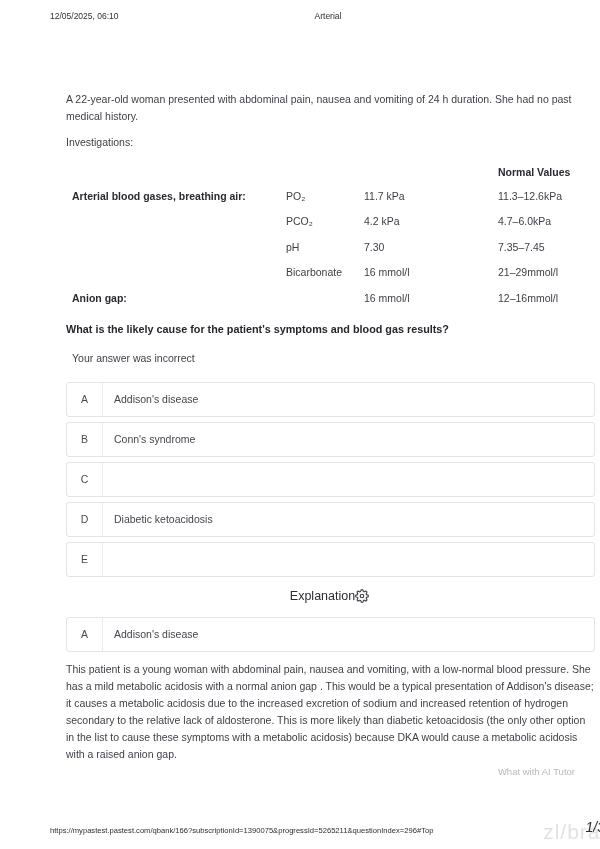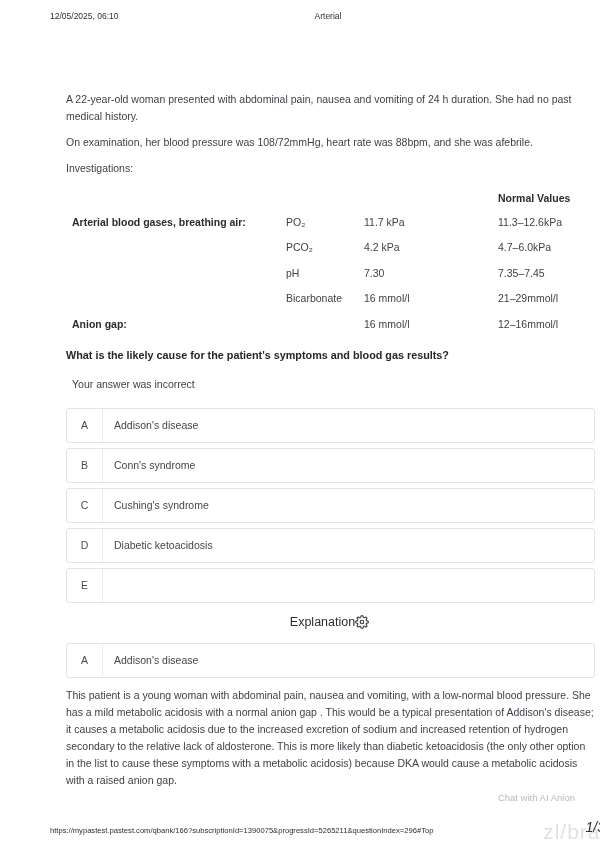--- a/index.html
+++ b/index.html
@@ -152,21 +152,20 @@
 <div id="page">
 
   <div class="hdr">
     <span class="dt">12/05/2025, 06:10</span>
     <span class="site">Arterial</span>
   </div>
 
   <div class="main">
 
     <p class="para">A 22-year-old woman presented with abdominal pain, nausea and vomiting of 24 h duration. She had no past medical history.</p>
-    <p class="para">On examination, her blood pressure was 108/72mmHg, heart rate was 88bpm, and she was afebrile.</p>
     <p class="para">Investigations:</p>
 
     <div class="inv-table">
       <div class="inv-row head">
         <div></div>
           <div></div>
           <div></div>
         <div class="nrm-head">Normal Values</div>
       </div>
       <div class="inv-row">
@@ -208,21 +207,20 @@
       <div class="opt">
         <div class="letter">A</div>
         <div class="olabel">Addison's disease</div>
       </div>
       <div class="opt">
         <div class="letter">B</div>
         <div class="olabel">Conn's syndrome</div>
       </div>
       <div class="opt">
         <div class="letter">C</div>
-        <div class="olabel">Cushing's syndrome</div>
       </div>
       <div class="opt">
         <div class="letter">D</div>
         <div class="olabel">Diabetic ketoacidosis</div>
       </div>
       <div class="opt">
         <div class="letter">E</div>
       </div>
     </div>
 
@@ -236,21 +234,21 @@
       </span>
     </div>
 
     <div class="opt answer-box">
       <div class="letter">A</div>
       <div class="olabel">Addison's disease</div>
     </div>
 
     <div class="exp-body">This patient is a young woman with abdominal pain, nausea and vomiting, with a low-normal blood pressure. She has a mild metabolic acidosis with a normal anion gap . This would be a typical presentation of Addison's disease; it causes a metabolic acidosis due to the increased excretion of sodium and increased retention of hydrogen secondary to the relative lack of aldosterone. This is more likely than diabetic ketoacidosis (the only other option in the list to cause these symptoms with a metabolic acidosis) because DKA would cause a metabolic acidosis with a raised anion gap.</div>
 
-    <div class="chat-link">Chat with AI Anion</div>
+    <div class="chat-link">What with AI Tutor</div>
 
   </div>
 
   <div class="watermark">zl/brary</div>
   <div class="ftr-url">https://mypastest.pastest.com/qbank/166?subscriptionId=1390075&amp;progressId=5265211&amp;questionIndex=296#Top</div>
   <div class="page-ind">1/3</div>
 
 </div>
 
 </body></html>

